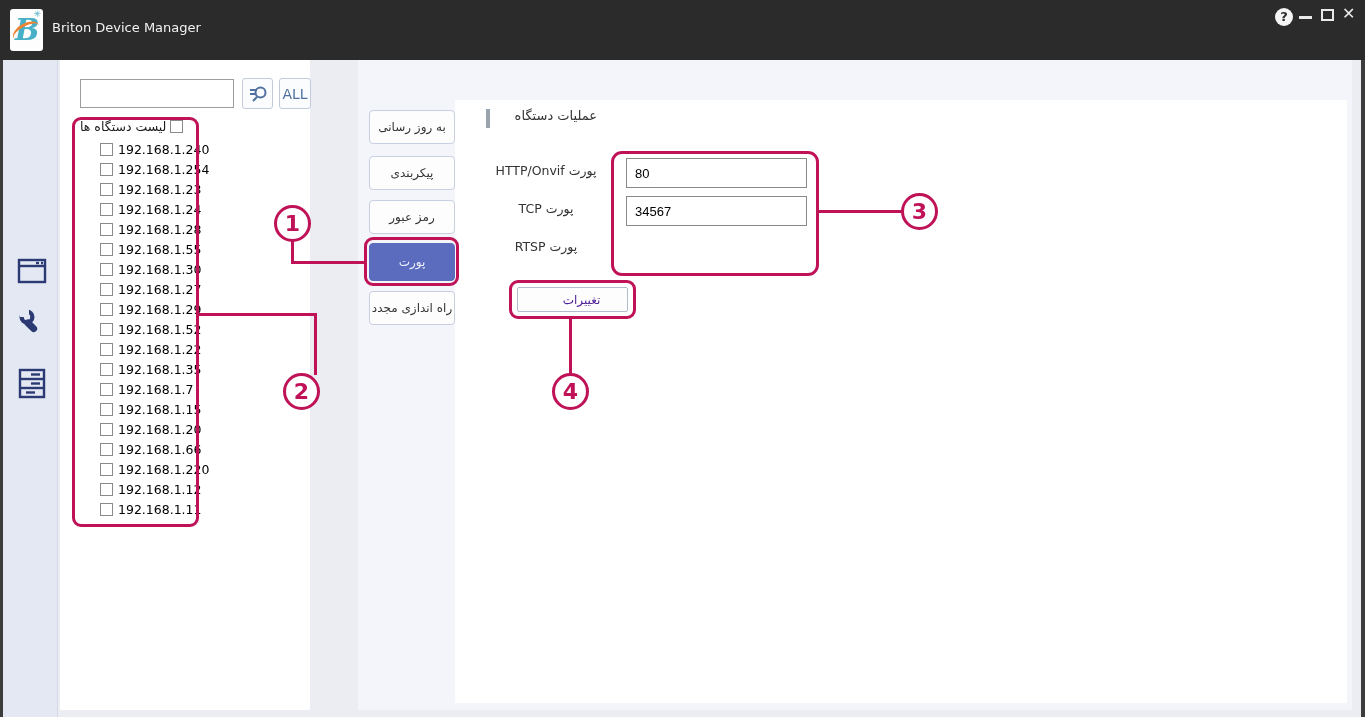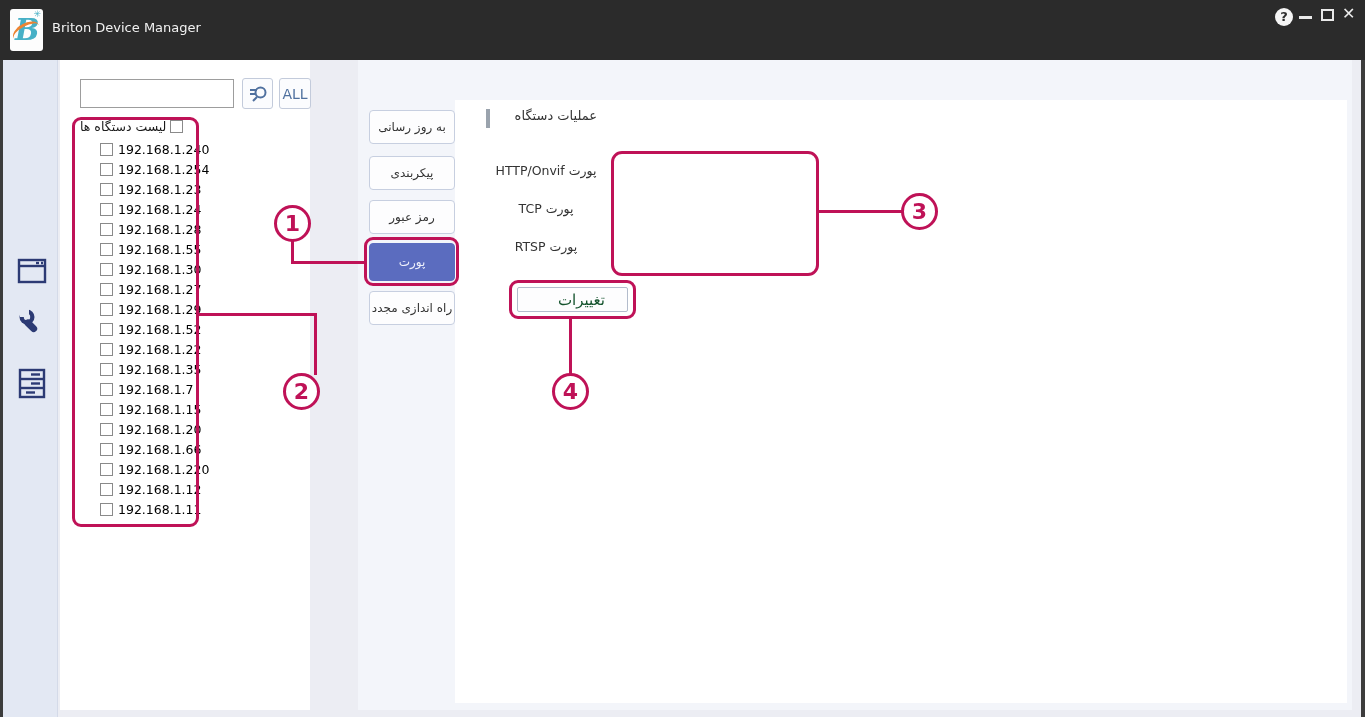--- a/index.html
+++ b/index.html
@@ -46,21 +46,21 @@
 
   
   .abtn { position:absolute; left:369px; width:86px; background:#fdfdfe; border:1px solid #c7cfe0; border-radius:4px; color:#333; font-size:12px; display:flex; align-items:center; justify-content:center; direction:rtl; cursor:pointer; }
   .abtn.sel { background:#5b6cbf; border-color:#5b6cbf; color:#eef0fb; }
 
   
   .ops-bar { position:absolute; left:486px; top:109px; width:4px; height:19px; background:#9aa3ad; }
   .ops-header { position:absolute; left:497px; top:108px; width:100px; font-size:13px; color:#333; direction:rtl; text-align:right; }
   .fld-label { position:absolute; left:482px; width:128px; font-size:12.5px; color:#333; direction:rtl;text-align:center; }
   .fld-input { position:absolute; left:626px; width:181px; height:30px; border:1px solid #8a8a8a; background:#fff; font-size:13px; padding:0 8px; outline:none; }
-  .chg-btn { position:absolute; left:517px; top:287px; width:111px; height:25px; background:#fdfdfe; border:1px solid #b3bccc; border-radius:2px; font-size:15px; color:#14532d; direction:rtl; cursor:pointer;padding-left:18px; }
+  .chg-btn { position:absolute; left:517px; top:287px; width:111px; height:25px; background:#fdfdfe; border:1px solid #b3bccc; border-radius:2px; font-size:12px; color:#4c1d95; direction:rtl; cursor:pointer;padding-left:18px; }
 
   
   .ann-box { position:absolute; border:3px solid #bf1257; border-radius:9px; pointer-events:none; }
   .ann-line { position:absolute; background:#bf1257; pointer-events:none; }
   .ann-circle { position:absolute; width:37px; height:37px; border:3px solid #bf1257; border-radius:50%; background:#fff; color:#bf1257; font-size:22px; font-weight:bold; display:flex; align-items:center; justify-content:center; pointer-events:none; }
 </style>
 </head>
 <body>
 
 <div class="window">
@@ -215,21 +215,23 @@
   <div class="abtn" style="top:110px;height:34px;">به روز رسانی</div>
   <div class="abtn" style="top:156px;height:34px;">پیکربندی</div>
   <div class="abtn" style="top:200px;height:34px;">رمز عبور</div>
   <div class="abtn sel" style="top:243px;height:38px;">پورت</div>
   <div class="abtn" style="top:291px;height:34px;">راه اندازی مجدد</div>
 
   <div class="ops-bar"></div>
   <div class="ops-header">عملیات دستگاه</div>
 
   <div class="fld-label" style="top:163px;">پورت HTTP/Onvif</div>
+  <input class="fld-input" style="top: 158px;" type="text" value="80">
   <div class="fld-label" style="top:201px;">پورت TCP</div>
+  <input class="fld-input" style="top: 196px;" type="text" value="34567">
   <div class="fld-label" style="top:239px;">پورت RTSP</div>
 
   <button class="chg-btn">تغییرات</button>
 
   <div class="ann-box" style="left:72px;top:117px;width:127px;height:410px;"></div>
   <div class="ann-box" style="left:364px;top:237px;width:95px;height:49px;"></div>
   <div class="ann-box" style="left:611px;top:151px;width:208px;height:125px;border-radius:11px;"></div>
   <div class="ann-box" style="left:509px;top:280px;width:127px;height:39px;"></div>
 
   <div class="ann-line" style="left:291px;top:240px;width:3px;height:24px;"></div>

